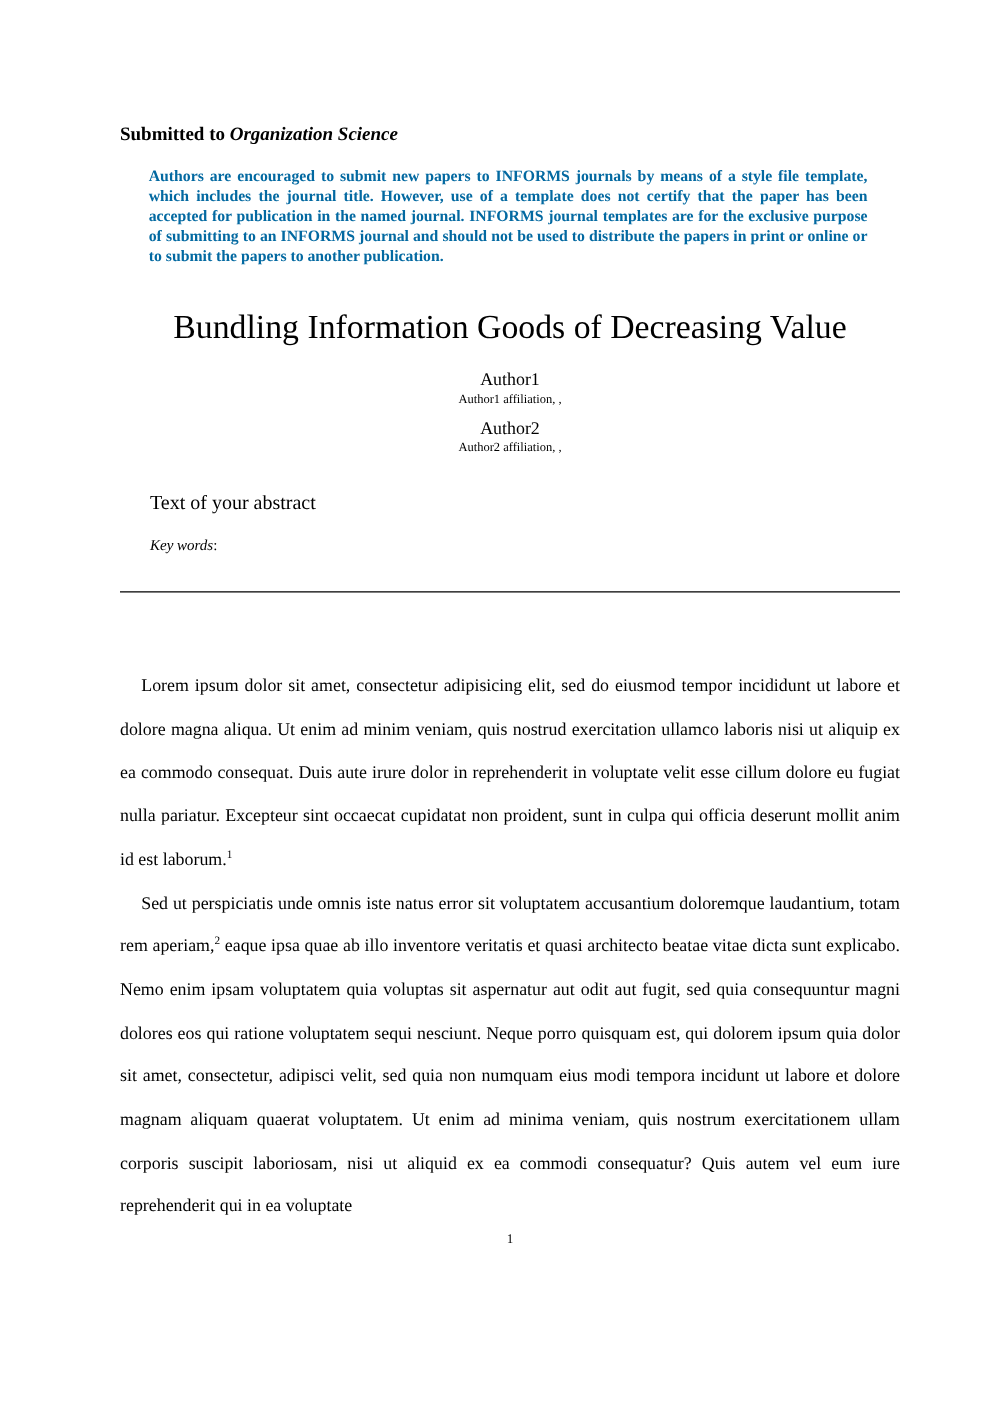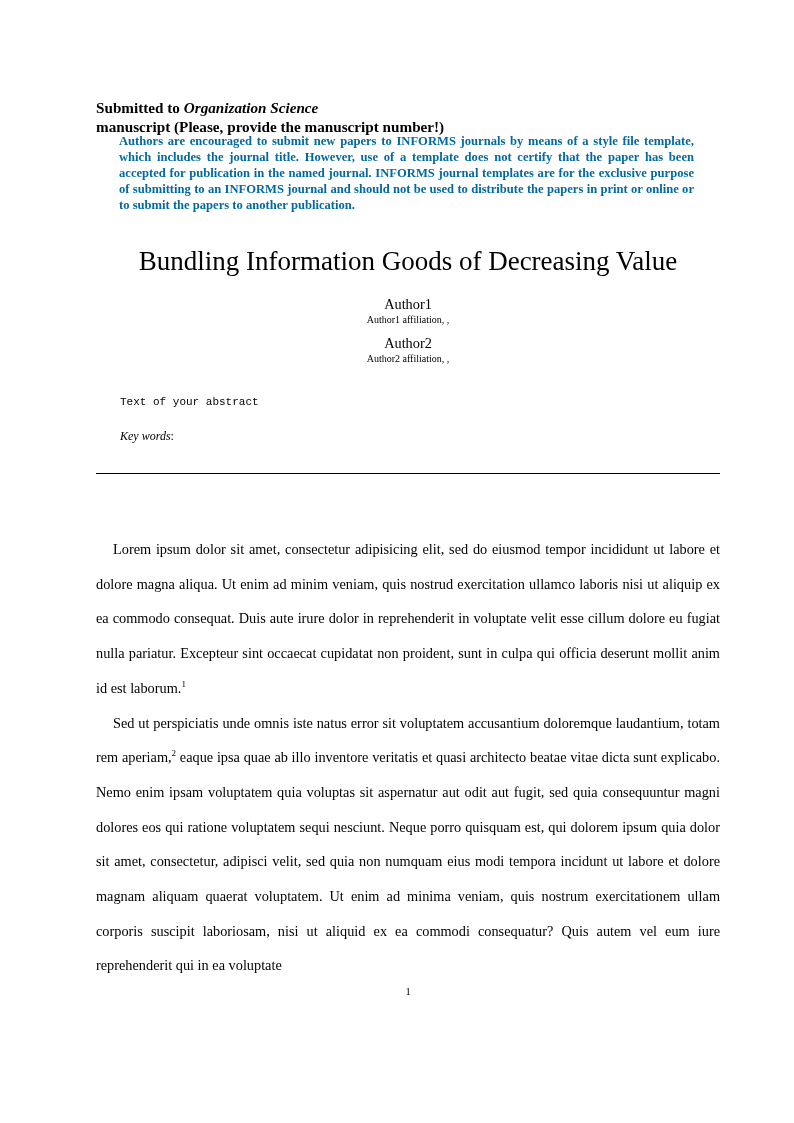--- a/index.html
+++ b/index.html
@@ -23,21 +23,21 @@
     position: absolute; left: 0; top: 244px; width: 816px; text-align: center;
     font-family: "Liberation Serif", serif; font-size: 27px; line-height: 34px;
   }
 
   .author { position: absolute; left: 0; width: 816px; text-align: center; font-family: "Liberation Serif", serif; }
   .author .name { font-size: 14.3px; line-height: 17px; }
   .author .affil { font-size: 10px; line-height: 13px; }
   .author1 { top: 296px; }
   .author2 { top: 335px; }
 
-  .abstract { position: absolute; left: 120px; top: 395px; font-family: Liberation Mono, monospace; font-size: 11px; line-height: 15px; }
+  .abstract { position: absolute; left: 120px; top: 395px; font-family: Liberation Serif, serif; font-size: 16px; line-height: 15px; }
   .keywords { position: absolute; left: 120px; top: 429px; font-family: "Liberation Serif", serif; font-size: 12px; line-height: 15px; }
   .keywords .kw-label { font-style: italic; text-align: center; }
 
   .rule { position: absolute; left: 96px; top: 473px; width: 624px; height: 0; border-top: 1.2px solid #000; }
 
   .body-text {
     position: absolute; left: 96px; top: 532px; width: 624px;
     font-family: "Liberation Serif", serif; font-size: 14.3px; line-height: 34.7px;
     text-align: justify;
   }
@@ -46,21 +46,20 @@
 
   .page-number { position: absolute; left: 0; top: 986px; width: 816px; text-align: center; font-family: "Liberation Serif", serif; font-size: 10.5px; }
 </style>
 </head>
 <body>
 
 <div class="page">
 
   <div class="header">
     <div><span>Submitted to </span><span class="journal">Organization Science</span></div>
-    <div>manuscript (Please, provide the manuscript number!)</div>
   </div>
 
   <div class="notice">Authors are encouraged to submit new papers to INFORMS journals by means of a style file template, which includes the journal title. However, use of a template does not certify that the paper has been accepted for publication in the named journal. INFORMS journal templates are for the exclusive purpose of submitting to an INFORMS journal and should not be used to distribute the papers in print or online or to submit the papers to another publication.</div>
 
   <div class="title">Bundling Information Goods of Decreasing Value</div>
 
   <div class="author author1">
     <div class="name">Author1</div>
     <div class="affil">Author1 affiliation, ,</div>
   </div>

